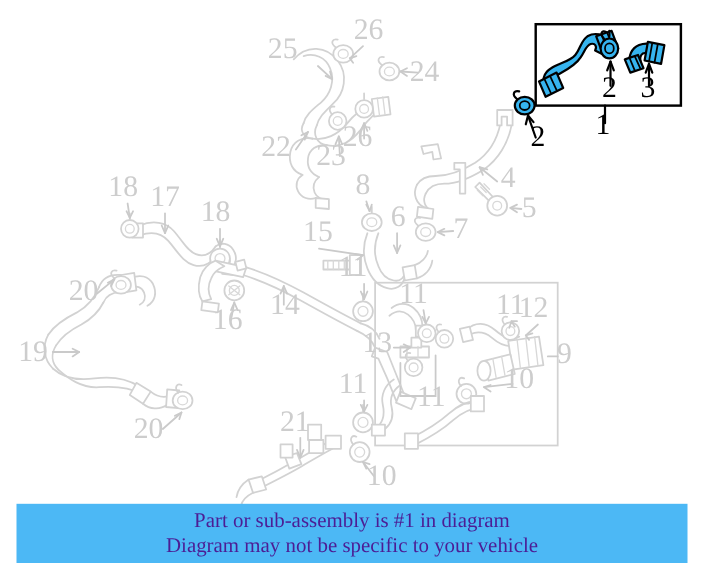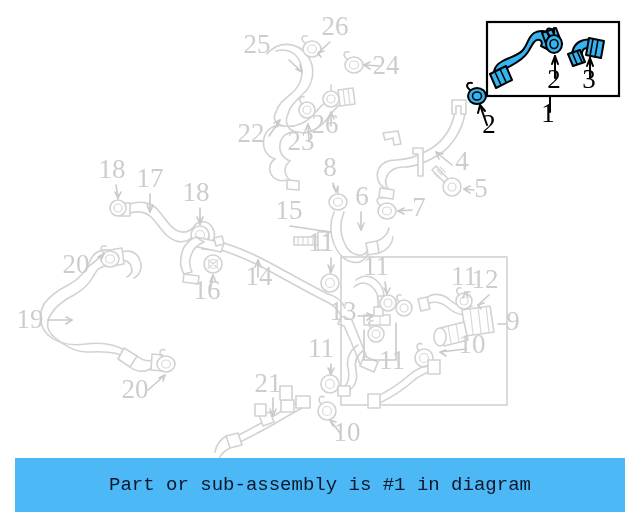--- a/index.html
+++ b/index.html
@@ -104,22 +104,22 @@
     width: 610px;
     height: 54px;
     background: #4cb8f5;
     box-sizing: border-box;
     display: flex;
     flex-direction: column;
     align-items: center;
     justify-content: center;
   }
   #caption-bar .cap-line {
-    color: #0f172a;
-    font-family: Liberation Mono, monospace;
+    color: #4c1d95;
+    font-family: Liberation Serif, serif;
     font-size: 19px;
     line-height: 23px;
     white-space: nowrap;
     text-align: right;
   }
 </style>
 </head>
 <body>
 
 <div id="diagram-root">
@@ -534,15 +534,16 @@
       <text class="callout-gray" x="386" y="74" text-anchor="middle">24</text>
       <text class="callout-gray" x="257" y="53" text-anchor="middle">25</text>
       <text class="callout-gray" x="335" y="35" text-anchor="middle">26</text>
       <text class="callout-gray" x="325" y="133" text-anchor="middle">26</text>
     </g>
 
   </svg>
 
   <div id="caption-bar">
     <div class="cap-line">Part or sub-assembly is #1 in diagram</div>
+    <div class="cap-line">Diagram may not be specific to your vehicle</div>
   </div>
 
 </div>
 
 </body></html>

